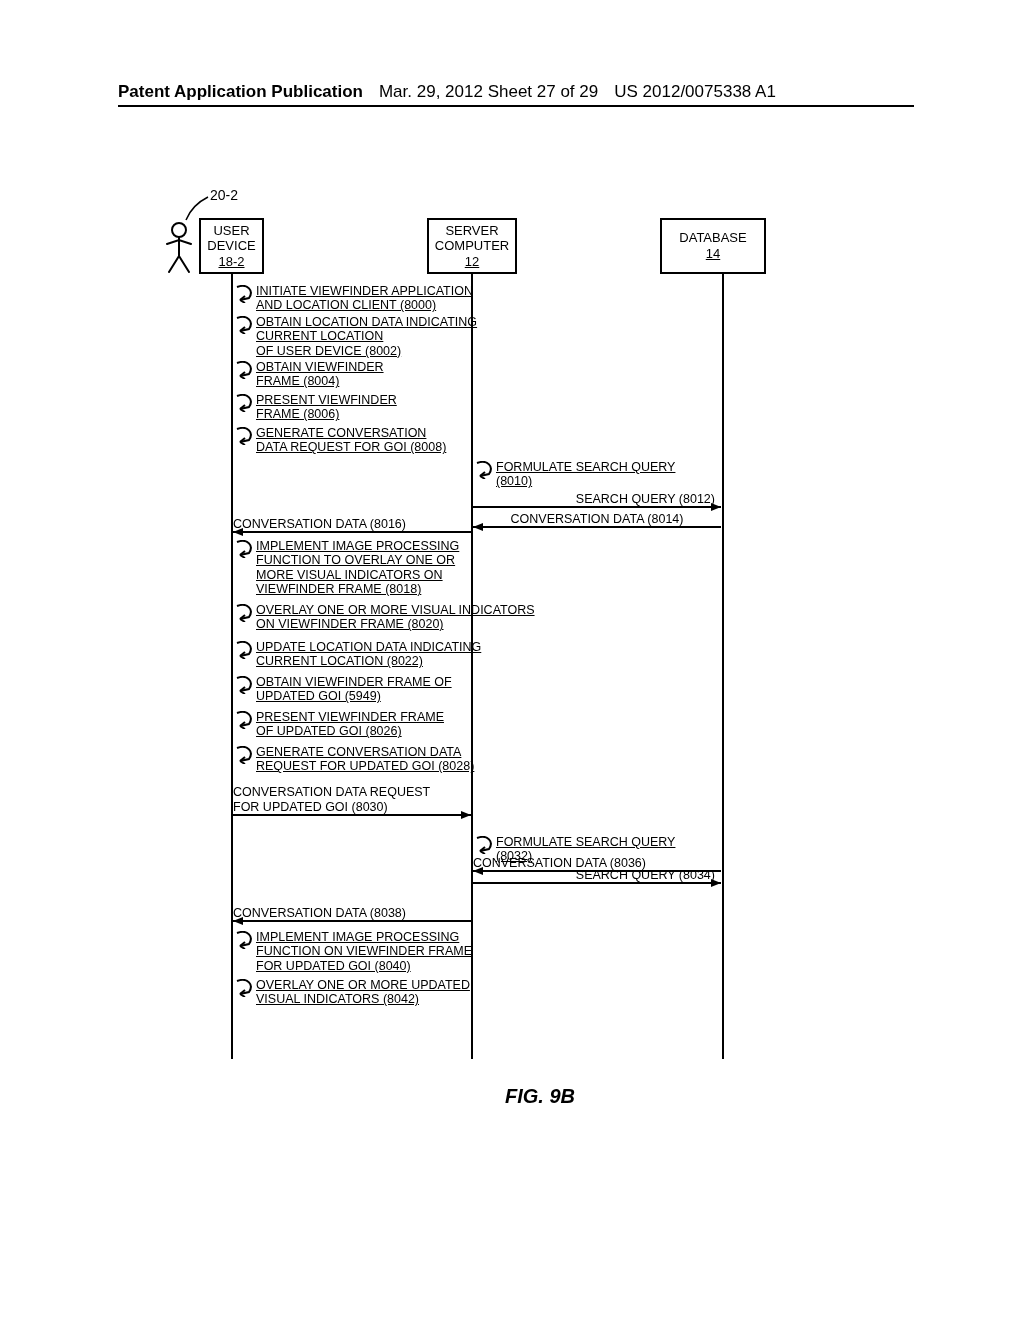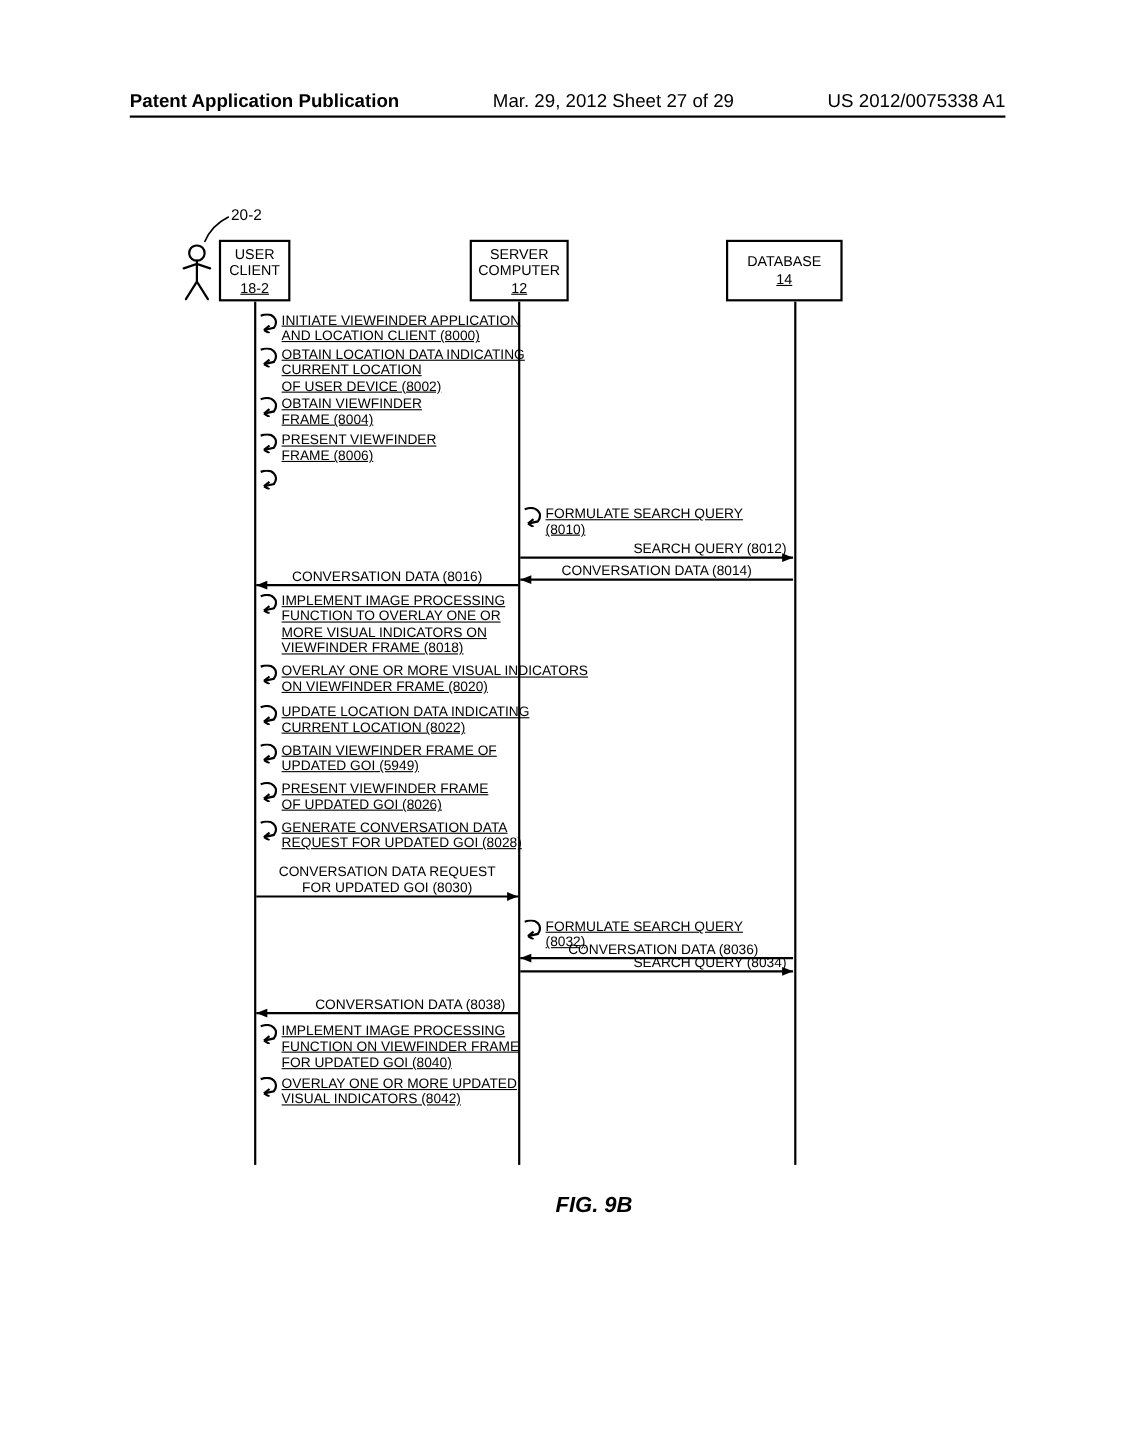--- a/index.html
+++ b/index.html
@@ -10,24 +10,25 @@
     height: 1320px;
     position: relative;
     color: #000;
   }
   .page-header {
     position: absolute;
     top: 82px;
     left: 118px;
     right: 110px;
     display: flex;
-    justify-content: space-between;
+    justify-content: flex-start;
     font-size: 17px;
     border-bottom: 2px solid #000;
     padding-bottom: 3px;
+    gap: 16px;
   }
   .page-header .left { font-weight: bold; }
   .diagram {
     position: absolute;
     top: 195px;
     left: 150px;
     width: 620px;
     height: 870px;
   }
   .actor {
@@ -83,21 +84,20 @@
     white-space: pre-line;
     text-decoration: underline;
   }
   .msg {
     position: absolute;
     z-index: 2;
   }
   .msg .text {
     font-size: 12.5px;
     line-height: 1.15;
-    text-align: center;
     position: absolute;
     width: 100%;
     bottom: 5px;
   }
   .msg svg {
     position: absolute;
     bottom: 0;
     left: 0;
     width: 100%;
     height: 8px;
@@ -132,21 +132,21 @@
 
   <div class="actor">
     <svg viewBox="0 0 32 52">
       <circle cx="16" cy="8" r="7" stroke="#000" stroke-width="2" fill="none"></circle>
       <path d="M16 15 L16 34 M4 22 L16 18 L28 22 M16 34 L6 50 M16 34 L26 50" stroke="#000" stroke-width="2" fill="none" stroke-linecap="round"></path>
     </svg>
   </div>
 
   <div class="box" style="top:23px; left:49px; width:65px; height:56px">
     <div>USER</div>
-    <div>CLIENT</div>
+    <div>DEVICE</div>
     <div class="under">18-2</div>
   </div>
   <div class="box" style="top:23px; left:277px; width:90px; height:56px">
     <div>SERVER</div>
     <div>COMPUTER</div>
     <div class="under">12</div>
   </div>
   <div class="box" style="top:23px; left:510px; width:106px; height:56px">
     <div>DATABASE</div>
     <div class="under">14</div>
@@ -197,20 +197,22 @@
     <svg class="loop-icon">
         <use href="#loop"></use>
       </svg>
     <div class="text">PRESENT VIEWFINDER
 FRAME (8006)</div>
   </div>
   <div class="step" style="top:231px; left:84px">
     <svg class="loop-icon">
         <use href="#loop"></use>
       </svg>
+    <div class="text">GENERATE CONVERSATION
+DATA REQUEST FOR GOI (8008)</div>
   </div>
 
   <div class="step" style="top:265px; left:324px">
     <svg class="loop-icon">
         <use href="#loop"></use>
       </svg>
     <div class="text">FORMULATE SEARCH QUERY
 (8010)</div>
   </div>
 

